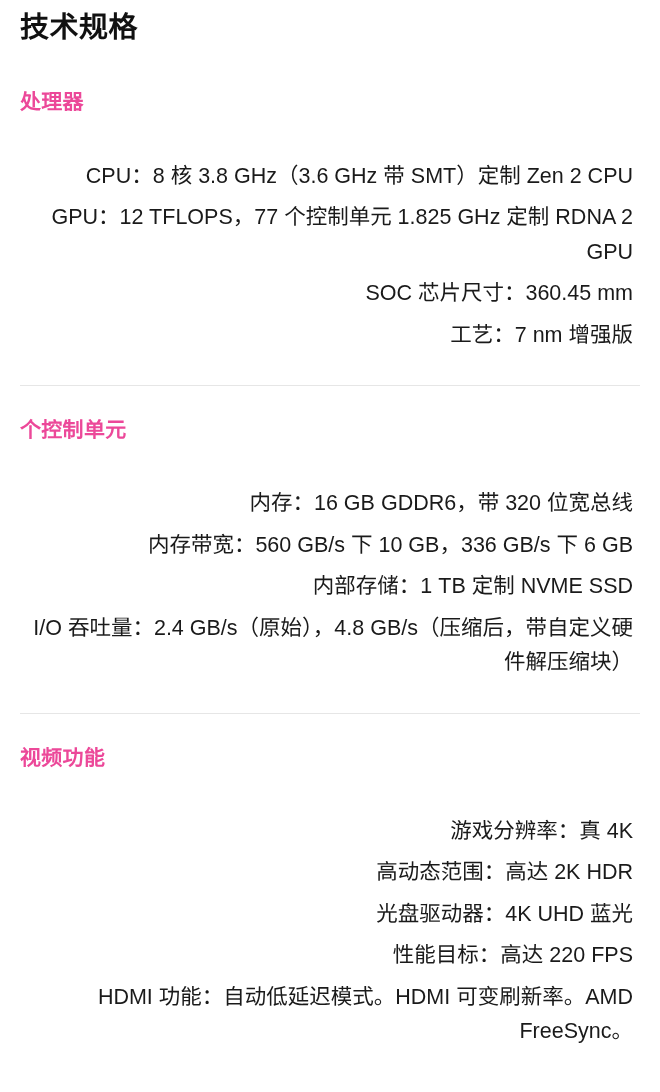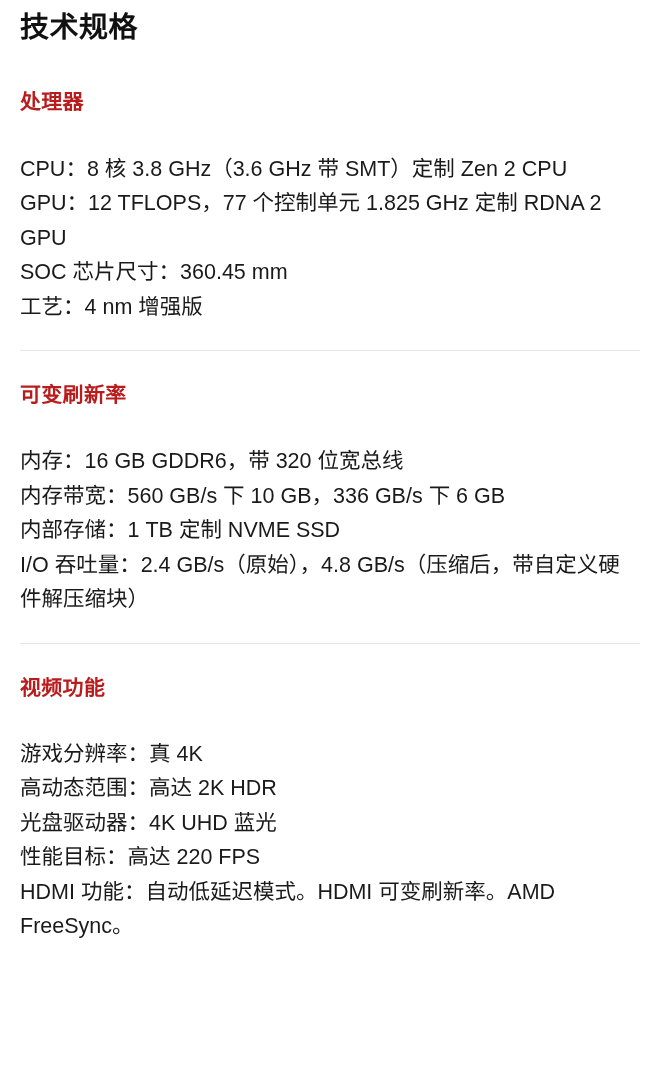--- a/index.html
+++ b/index.html
@@ -30,32 +30,33 @@
     color: #111111;
   }
   .section {
     margin: 0;
   }
   .section-heading {
     font-size: 21px;
     font-weight: bold;
     line-height: 1.2;
     letter-spacing: 0.3px;
-    color: #b91c1c;
+    color: #ec4899;
     margin: 0;
   }
   .section-body {
     font-size: 21.5px;
     line-height: 34.5px;
     color: #1a1a1a;
     margin: 0;
     word-break: break-word;
   }
   .section-body p {
-    margin: 0;
+    margin: 7px;
+    text-align: right;
   }
   .divider {
     border: 0;
     border-top: 1px solid #e6e6e6;
     margin: 0;
     width: 100%;
     height: 0;
   }
   
   .sp-title-to-first-heading { height: 45px; }
@@ -72,30 +73,30 @@
 
   <div class="sp-title-to-first-heading"></div>
 
   <section class="section">
     <h2 class="section-heading">处理器</h2>
     <div class="sp-heading-to-body"></div>
     <div class="section-body">
       <p>CPU：8 核 3.8 GHz（3.6 GHz 带 SMT）定制 Zen 2 CPU</p>
       <p>GPU：12 TFLOPS，77 个控制单元 1.825 GHz 定制 RDNA 2 GPU</p>
       <p>SOC 芯片尺寸：360.45 mm</p>
-      <p>工艺：4 nm 增强版</p>
+      <p>工艺：7 nm 增强版</p>
     </div>
   </section>
 
   <div class="sp-body-to-divider"></div>
   <hr class="divider">
   <div class="sp-divider-to-heading"></div>
 
   <section class="section">
-    <h2 class="section-heading">可变刷新率</h2>
+    <h2 class="section-heading">个控制单元</h2>
     <div class="sp-heading-to-body"></div>
     <div class="section-body">
       <p>内存：16 GB GDDR6，带 320 位宽总线</p>
       <p>内存带宽：560 GB/s 下 10 GB，336 GB/s 下 6 GB</p>
       <p>内部存储：1 TB 定制 NVME SSD</p>
       <p>I/O 吞吐量：2.4 GB/s（原始），4.8 GB/s（压缩后，带自定义硬件解压缩块）</p>
     </div>
   </section>
 
   <div class="sp-body-to-divider"></div>

